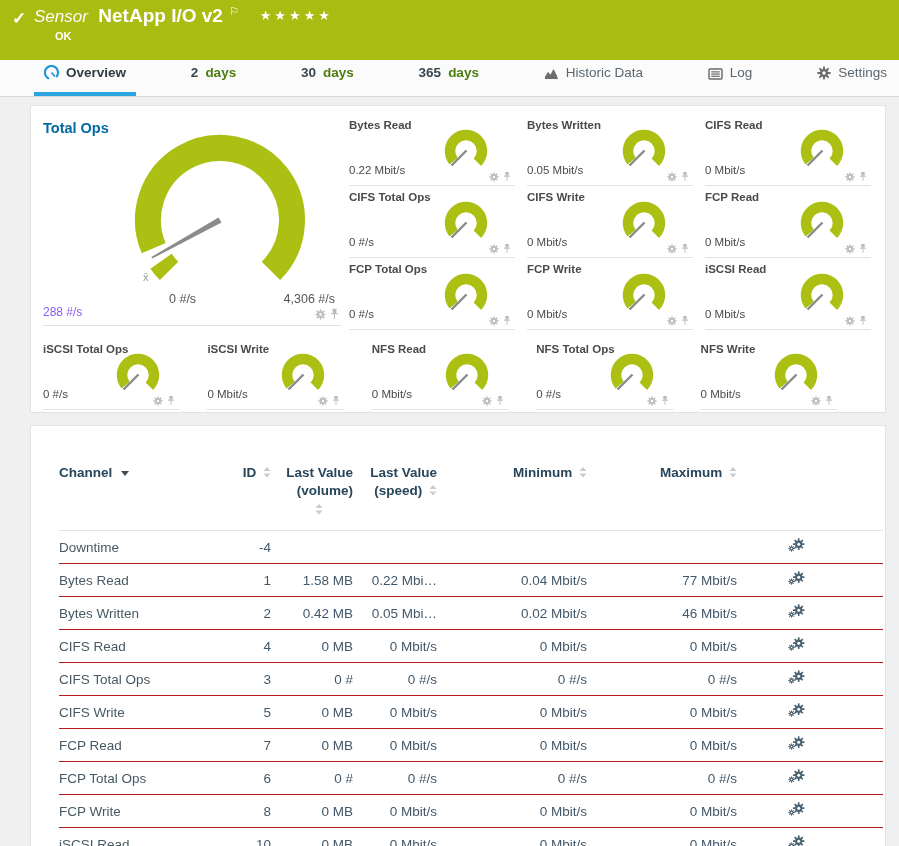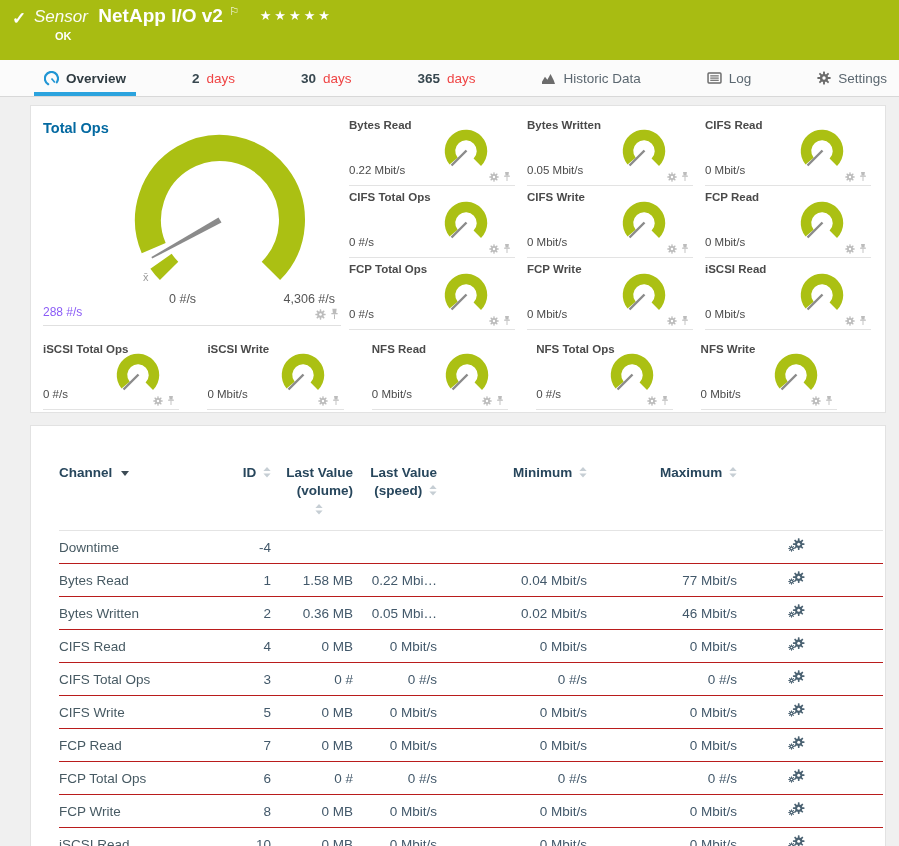--- a/index.html
+++ b/index.html
@@ -14,28 +14,28 @@
   .tb-kind { font-style:italic; font-size:17px; color:rgba(255,255,255,.96); }
   .tb-title { font-size:19px; font-weight:bold; margin-left:6px; }
   .tb-flag { font-size:11px; position:relative; top:-7px; margin-left:2px; }
   .tb-stars { font-size:13px; letter-spacing:3px; margin-left:16px; position:relative; top:-2px; }
   .tb-status { position:absolute; left:55px; top:30px; font-size:11px; font-weight:bold; }
 
   
   .tabs { position:absolute; left:0; top:60px; width:899px; height:37px; background:#fbfbfb;
           border-bottom:1px solid #d8d8d8; display:flex; align-items:stretch;
           padding-left:40px; padding-right:8px; justify-content:space-between; }
-  .tab { position:relative; display:flex; align-items:center; gap:7px; font-size:13.5px;
+  .tab { position:relative; display:flex; align-items:flex-end; gap:7px; font-size:13.5px;
          color:#5b6770; padding:16px 4px; cursor:pointer; white-space:nowrap; }
   .tab svg { color:#6c6c6c; }
   .tab.active { color:#303c42; font-weight:bold; }
   .tab.active svg { color:#2196d4; }
   .tab.active::after { content:""; position:absolute; left:-6px; right:-6px; bottom:0; height:4px; background:#2ba3de; }
   .tab .num { font-weight:bold; color:#37474f; }
-  .tab .dlab { color:#ef4444; font-weight:normal; }
+  .tab .dlab { color:#4d7c0f; font-weight:bold; }
 
   
   .panel { position:absolute; background:#fff; border:1px solid #e2e2e2; }
   .gauges-panel { left:30px; top:105px; width:856px; height:308px; }
   .table-panel  { left:30px; top:425px; width:856px; height:460px; padding:38px 0 0 28px; }
 
   
   .big-tile { position:absolute; left:12px; top:8px; width:298px; height:212px; border-bottom:1px solid #e0e0e0; }
   .big-title { font-size:14.5px; font-weight:bold; color:#0369a1; padding-top:6px; }
   .big-svg { position:absolute; left:62px; top:14px; }
@@ -515,21 +515,21 @@
                 </g>
                 <g transform="translate(0,8) scale(0.55)">
                   <use href="#cogg"></use>
                 </g>
               </svg></td>
             <td></td>
         </tr>
         <tr>
           <td class="ch">Bytes Written</td>
           <td>2</td>
-          <td>0.36 MB</td>
+          <td>0.42 MB</td>
           <td>0.05 Mbi…</td>
           <td>0.02 Mbit/s</td>
           <td>46 Mbit/s</td>
           <td class="act"><svg width="17" height="15" viewBox="0 0 19 17">
                 <g transform="translate(5,0)">
                   <use href="#cogg"></use>
                 </g>
                 <g transform="translate(0,8) scale(0.55)">
                   <use href="#cogg"></use>
                 </g>

